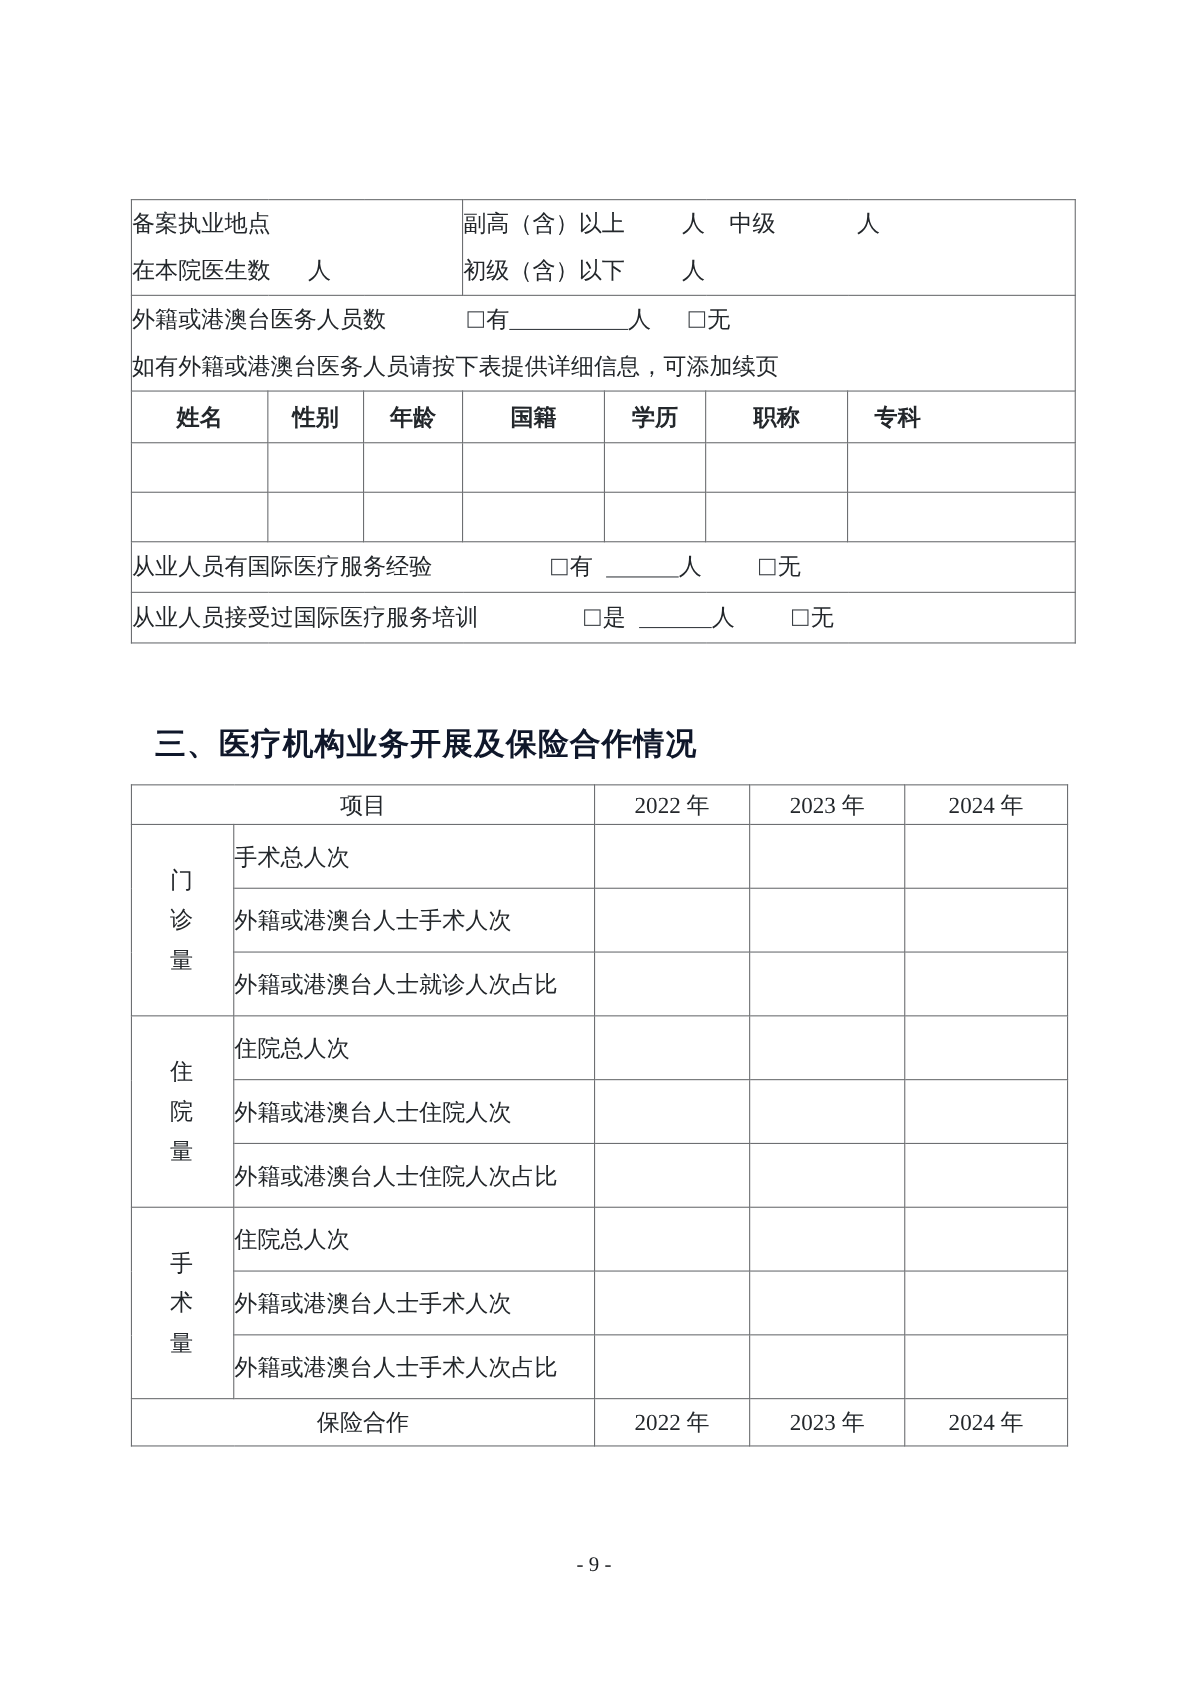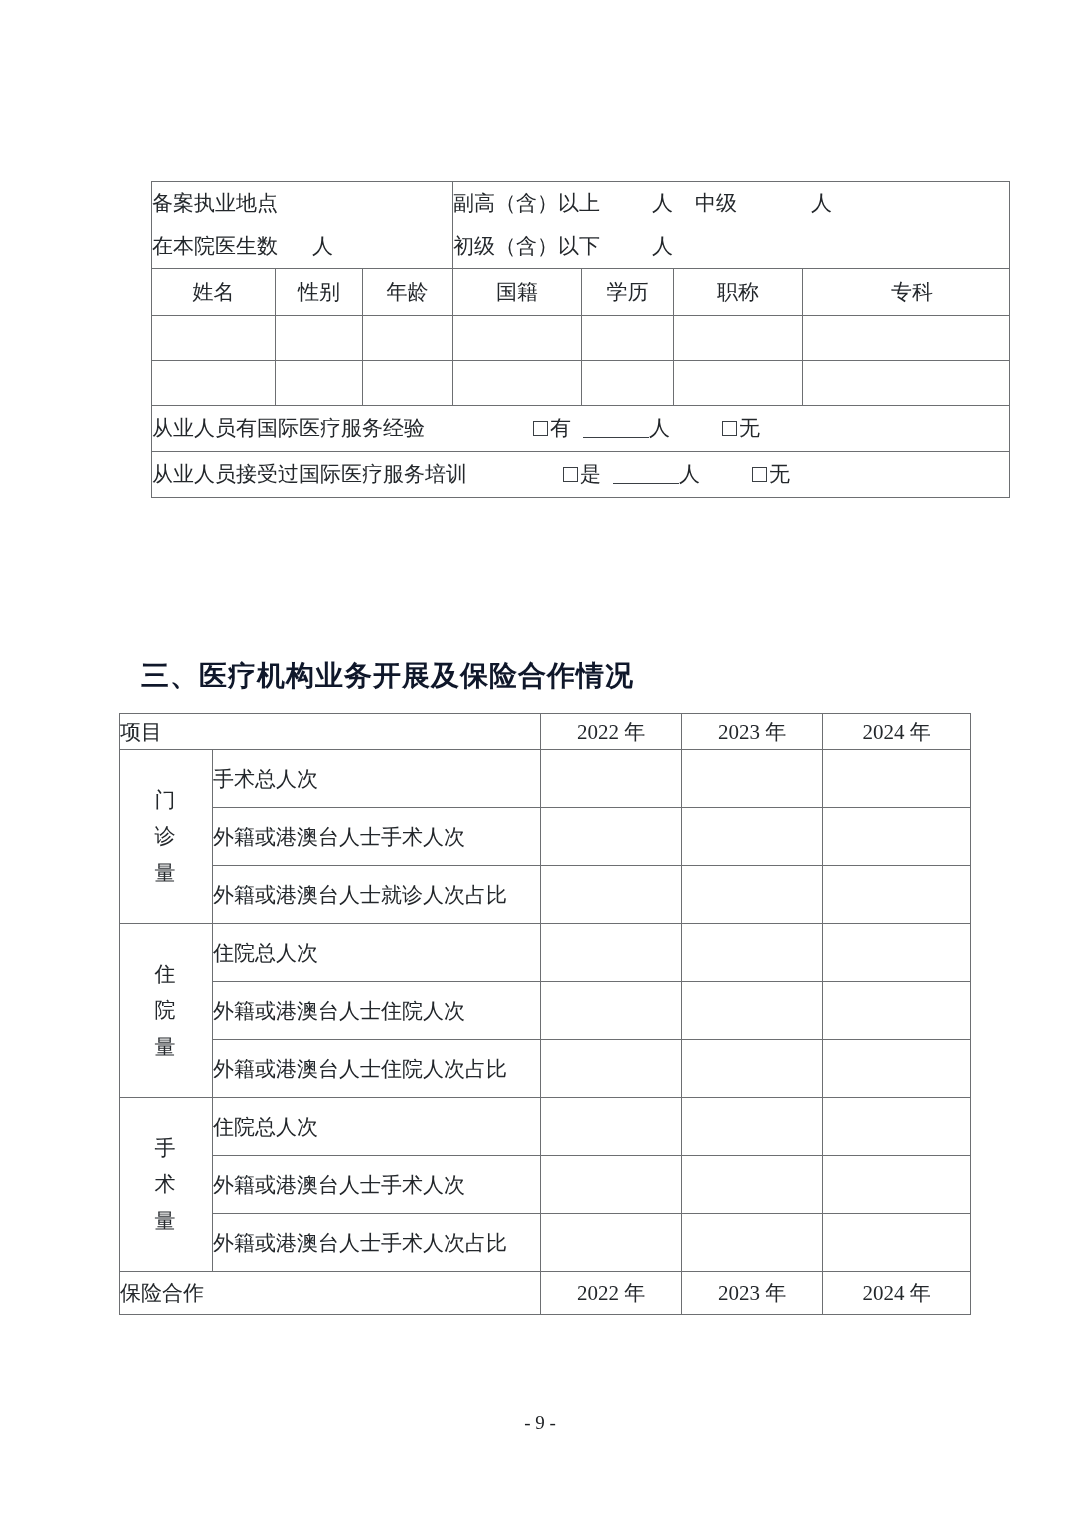--- a/index.html
+++ b/index.html
@@ -35,32 +35,32 @@
     border: 1.5px solid #6d6f72;
     padding: 0;
     vertical-align: middle;
   }
 
   #table-one {
     position: absolute;
     left: 119px;
     top: 181px;
     width: 858px;
-    margin-left: 32px;
   }
 
   .cell-pad {
     padding: 6px 0 6px 22px;
     line-height: 1.9;
     white-space: nowrap;
   }
   .cell-pad-c {
     padding: 6px 8px;
     text-align: center;
     white-space: nowrap;
+    font-weight: bold;
   }
 
   .two-line {
     padding: 9px 0 9px 22px;
     line-height: 2.05;
   }
   .two-line div { white-space: nowrap; }
 
   .sp-s { display: inline-block; width: 22px; }
   .sp-m { display: inline-block; width: 34px; }
@@ -133,21 +133,21 @@
     height: 57px;
     vertical-align: middle;
     white-space: nowrap;
   }
   .yr-cell {
     text-align: center;
     font-size: 21px;
     vertical-align: middle;
   }
   .hdr-item {
-    text-align: left;
+    text-align: center;
     font-size: 21px;
     height: 35px;
     vertical-align: middle;
   }
   .blank-cell { }
 
   
   #page-footer {
     position: absolute;
     left: 0;
@@ -186,29 +186,37 @@
       <td colspan="4" class="two-line">
         <div>
           <span>副高（含）以上</span><span class="sp-l"></span><span>人</span><span class="sp-s"></span><span>中级</span><span class="sp-xl"></span><span>人</span>
         </div>
         <div>
           <span>初级（含）以下</span><span class="sp-l"></span><span>人</span>
         </div>
       </td>
     </tr>
 
+    <tr>
+      <td colspan="7" class="two-line">
+        <div>
+          <span>外籍或港澳台医务人员数</span><span class="sp-xl"></span><span class="chk"></span><span>有</span><span class="ul-long"></span><span>人</span><span class="sp-m"></span><span class="chk"></span><span>无</span>
+        </div>
+        <div>如有外籍或港澳台医务人员请按下表提供详细信息，可添加续页</div>
+      </td>
+    </tr>
 
     <tr>
       <td class="cell-pad-c" style="height:46px">姓名</td>
       <td class="cell-pad-c">性别</td>
       <td class="cell-pad-c">年龄</td>
       <td class="cell-pad-c">国籍</td>
       <td class="cell-pad-c">学历</td>
       <td class="cell-pad-c">职称</td>
-      <td class="cell-pad-c" style="text-align:left;padding-left:88px">专科</td>
+      <td class="cell-pad-c" style="text-align:left;padding-left:24px">专科</td>
     </tr>
 
     <tr class="empty-row">
       <td></td>
       <td></td>
       <td></td>
       <td></td>
       <td></td>
       <td></td>
       <td></td>

